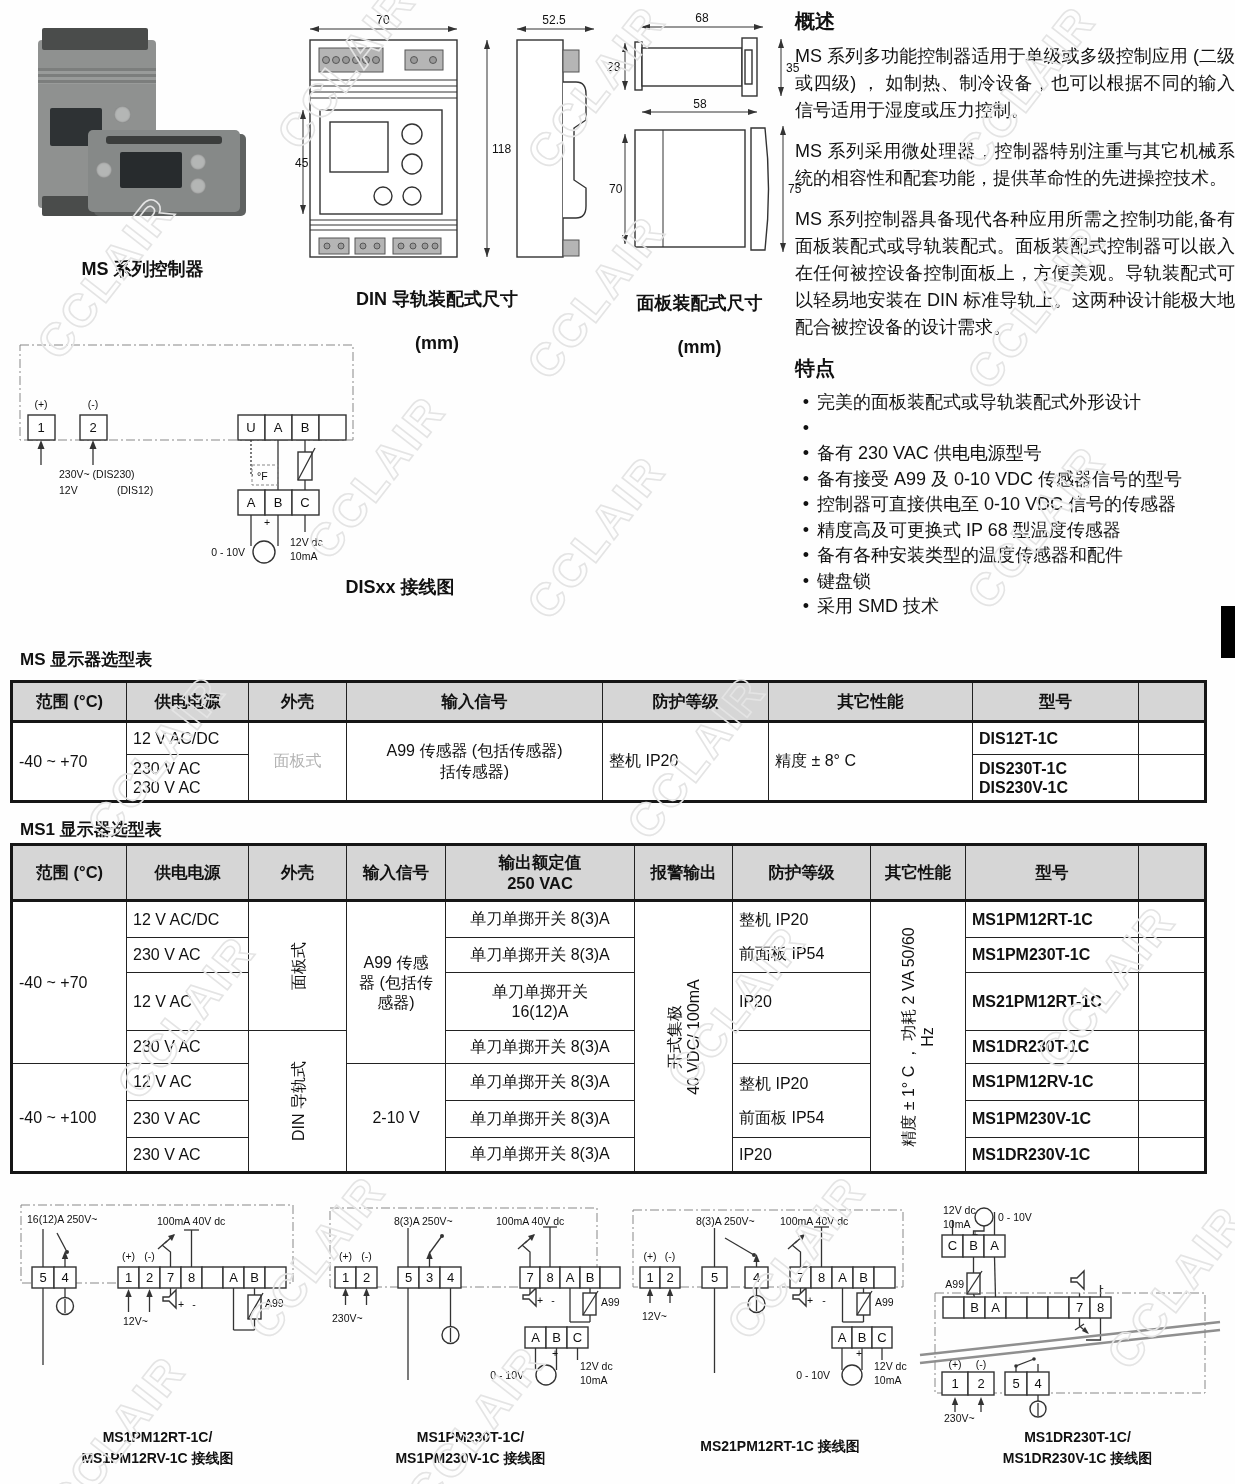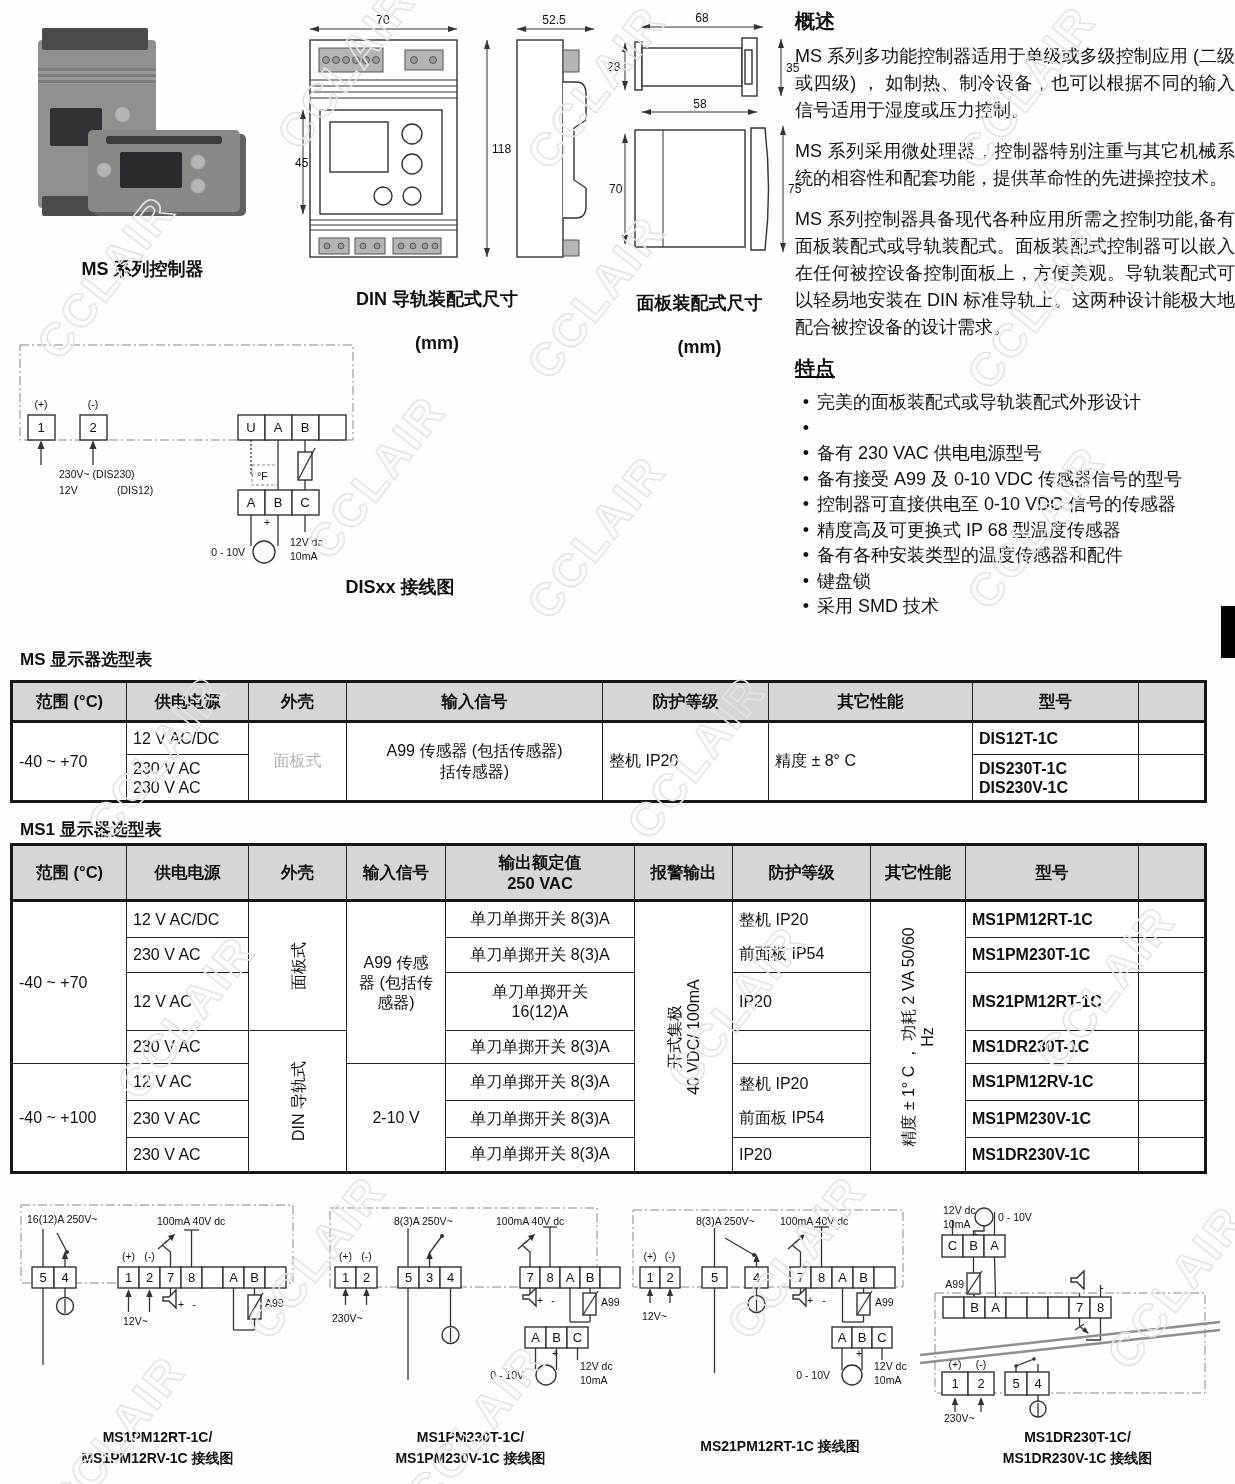--- a/index.html
+++ b/index.html
@@ -200,21 +200,21 @@
   <div class="cap" style="left:597px;top:270px;width:205px;">
     <span style="display:block">面板装配式尺寸</span>
     <span style="display:block">(mm)</span>
   </div>
 
   <div class="rcol">
     <h2>概述</h2>
     <p>MS 系列多功能控制器适用于单级或多级控制应用 (二级或四级) ， 如制热、制冷设备，也可以根据不同的输入信号适用于湿度或压力控制。</p>
     <p>MS 系列采用微处理器，控制器特别注重与其它机械系统的相容性和配套功能，提供革命性的先进操控技术。</p>
     <p>MS 系列控制器具备现代各种应用所需之控制功能,备有面板装配式或导轨装配式。面板装配式控制器可以嵌入在任何被控设备控制面板上，方便美观。导轨装配式可以轻易地安装在 DIN 标准导轨上。这两种设计能极大地配合被控设备的设计需求。</p>
-    <h2 style="margin-top:0;text-decoration:underline;">特点</h2>
+    <h2 style="margin-top:0;">特点</h2>
     <div class="feat">
         <span class="dot">•</span>
         <span>完美的面板装配式或导轨装配式外形设计</span>
       </div>
     <div class="feat">
         <span class="dot">•</span>
       </div>
     <div class="feat">
         <span class="dot">•</span>
         <span>备有 230 VAC 供电电源型号</span>

